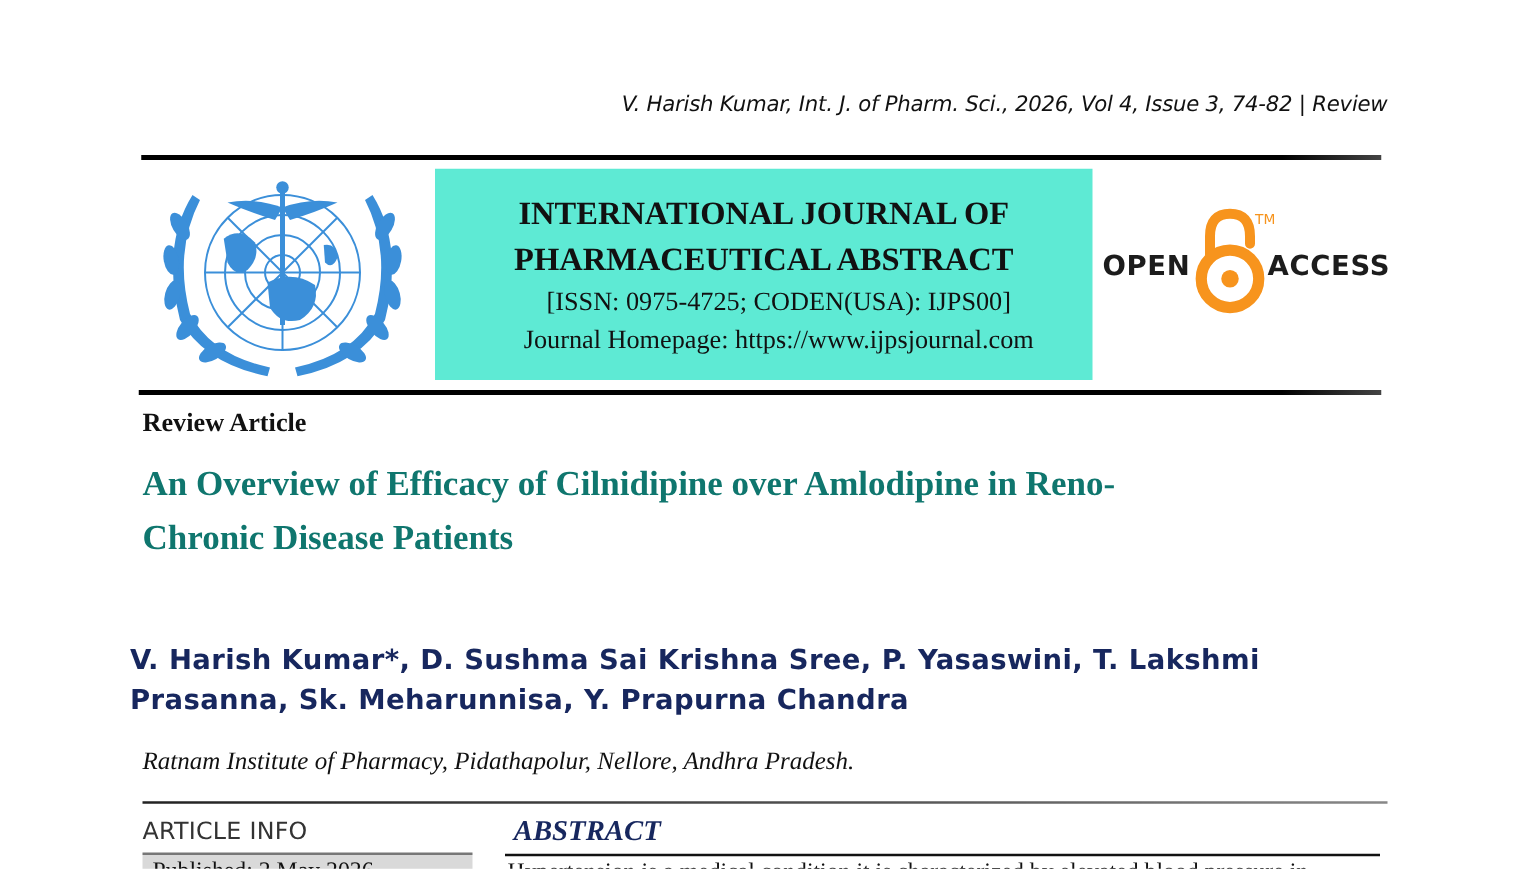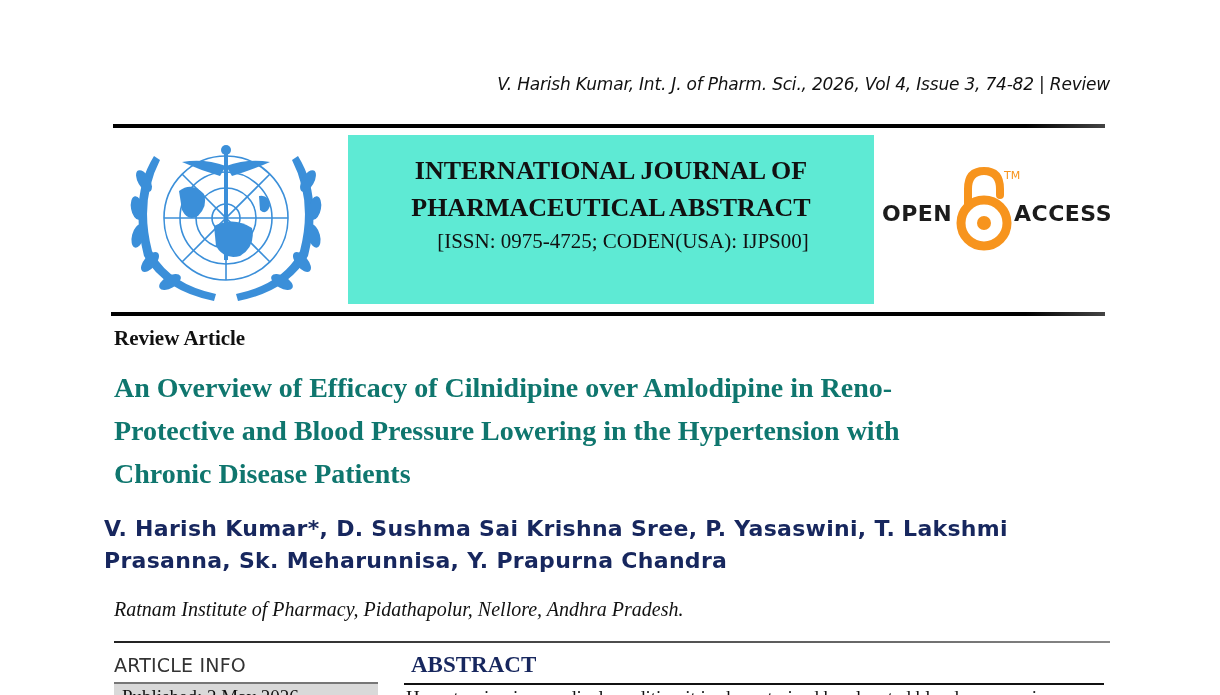--- a/index.html
+++ b/index.html
@@ -44,21 +44,21 @@
     left:114px; top:641px; width:996px; height:2px;
     background:linear-gradient(to right,#222 0%, #555 60%, #888 100%);
   }
   .ai-label {
     left:114px; top:654px; font-family:"DejaVu Sans", sans-serif; font-size:19px; color:#333;
     font-weight:normal; letter-spacing:0.2px;
   }
   .ai-bar { left:114px; top:682px; width:264px; height:2px; background:#777; }
   .ai-box { left:114px; top:684px; width:264px; height:20px; background:#d9d9d9; overflow:hidden; }
   .ai-box span { position:absolute; left:8px; top:2px; font-size:19px; color:#111; white-space:nowrap; }
-  .abs-label { left:411px; top:652px; font-weight:bold; font-size:23px; color:#17275e; }
+  .abs-label { left:411px; top:652px; font-weight:bold; font-size:23px; color:#17275e;font-style:italic; }
   .abs-rule { left:404px; top:683px; width:700px; height:2px; background:#111; }
   .abs-text {
     left:406px; top:687px; width:700px; height:20px; overflow:hidden; font-size:19px; color:#111;
     white-space:nowrap;
   }
 </style>
 </head>
 <body>
 
 <div class="abs running-header">V. Harish Kumar, Int. J. of Pharm. Sci., 2026, Vol 4, Issue 3, 74-82 | Review</div>
@@ -106,40 +106,40 @@
       <rect x="100" y="14" width="4" height="110"></rect>
       <circle cx="102" cy="14" r="5"></circle>
     </g>
   </svg>
 </div>
 
 <div class="abs journal-box">
   <div class="jt">INTERNATIONAL JOURNAL OF</div>
   <div class="jt" style="margin-top:0">PHARMACEUTICAL ABSTRACT</div>
   <div class="jsub">[ISSN: 0975-4725; CODEN(USA): IJPS00]</div>
+  <div class="jsub">Journal Homepage: https://www.ijpsjournal.com</div>
 </div>
 
 <div class="abs oa-box">
   <span class="abs oa-text" style="left:2px; top:36px;">OPEN</span>
   <svg class="abs" style="left:74px; top:0px;" width="60" height="90" viewBox="0 0 60 90">
     <path d="M14 40 L14 24 Q14 6 30 6 Q46 6 46 24 L46 30" fill="none" stroke="#f7941d" stroke-width="8" stroke-linecap="round"></path>
     <circle cx="30" cy="58" r="23" fill="none" stroke="#f7941d" stroke-width="9"></circle>
     <circle cx="30" cy="58" r="7" fill="#f7941d"></circle>
   </svg>
   <span class="abs" style="left:124px; top:4px; font-family:'DejaVu Sans',sans-serif; font-size:11px; color:#f7941d;">TM</span>
   <span class="abs oa-text" style="left:134px; top:36px;">ACCESS</span>
 </div>
 
 <div class="abs rule-thick" style="left:111px; top:312px; width:994px;"></div>
 
 <div class="abs article-type">Review Article</div>
 
 <div class="abs title">
   <div>An Overview of Efficacy of Cilnidipine over Amlodipine in Reno-</div>
-  <div>Protective and Blood Pressure Lowering in the Hypertension with</div>
   <div>Chronic Disease Patients</div>
 </div>
 
 <div class="abs authors">
   <div>V. Harish Kumar*, D. Sushma Sai Krishna Sree, P. Yasaswini, T. Lakshmi</div>
   <div>Prasanna, Sk. Meharunnisa, Y. Prapurna Chandra</div>
 </div>
 
 <div class="abs affil">Ratnam Institute of Pharmacy, Pidathapolur, Nellore, Andhra Pradesh.</div>
 

